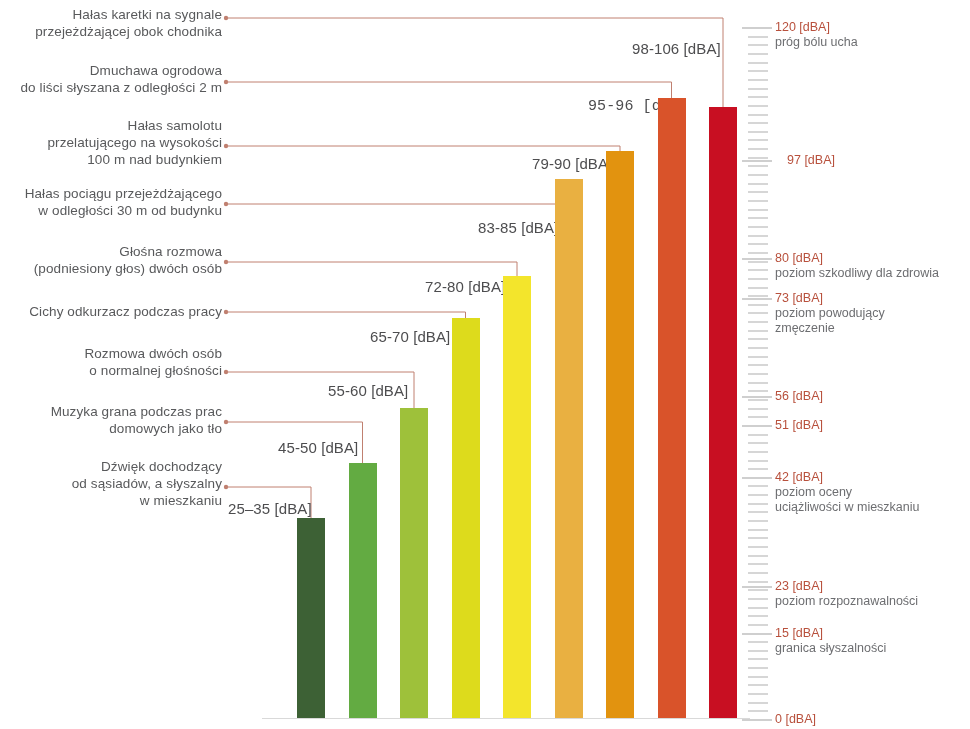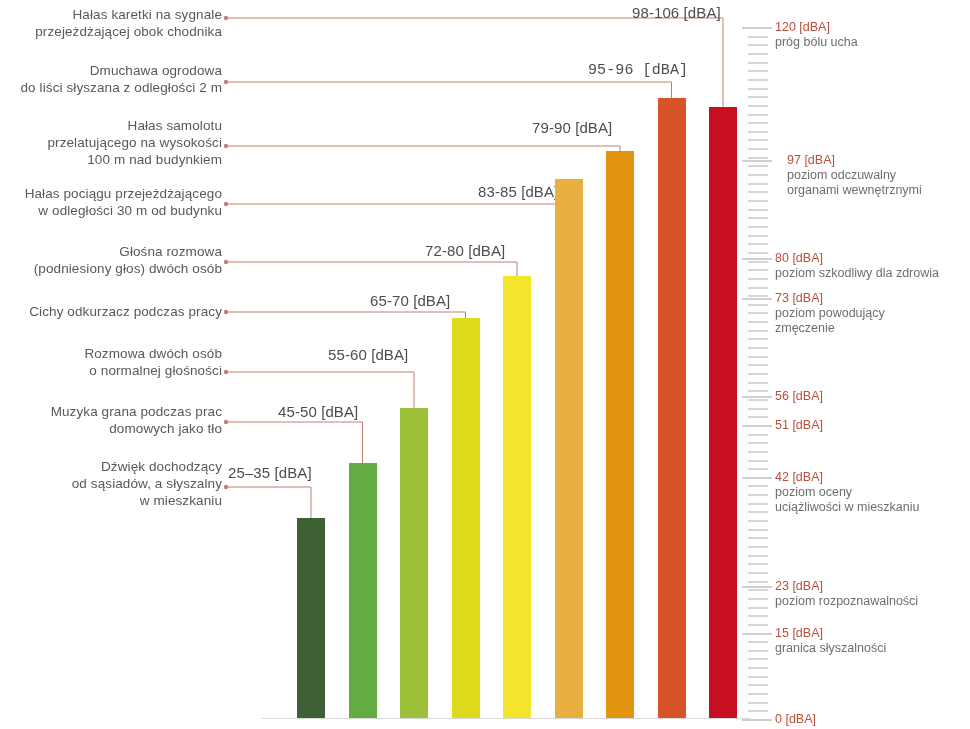--- a/index.html
+++ b/index.html
@@ -35,20 +35,21 @@
   }
 
   
   .value-label {
     position: absolute;
     color: #4d4d4f;
     font-size: 15px;
     line-height: 17px;
     white-space: nowrap;
     letter-spacing: 0.1px;
+    margin-top: 36px;
   }
 
   
   .leader-svg {
     position: absolute;
     left: 0; top: 0;
     width: 970px;
     height: 729px;
     overflow: visible;
     pointer-events: none;
@@ -278,22 +279,20 @@
       <div class="tick major" style="top: 632.5px;"></div>
       <div class="tick major" style="top: 719px;"></div>
     </div>
   <div id="scale-layer">
       <div class="scale-entry" style="top: 20px;">
         <div class="scale-value">120 [dBA]</div>
         <div class="scale-desc">próg bólu ucha</div>
       </div>
       <div class="scale-entry" style="top: 152.633px; margin-left: 12px;">
         <div class="scale-value">97 [dBA]</div>
-        <div class="scale-desc">poziom odczuwalny
-organami wewnętrznymi</div>
       </div>
       <div class="scale-entry" style="top: 250.667px;">
         <div class="scale-value">80 [dBA]</div>
         <div class="scale-desc">poziom szkodliwy dla zdrowia</div>
       </div>
       <div class="scale-entry" style="top: 291.033px;">
         <div class="scale-value">73 [dBA]</div>
         <div class="scale-desc">poziom powodujący
 zmęczenie</div>
       </div>

